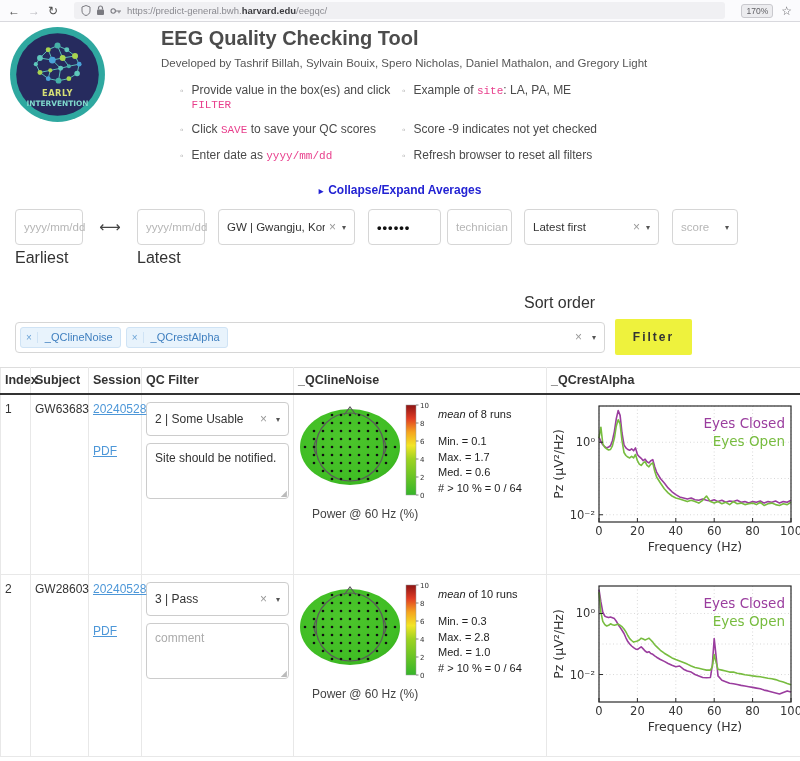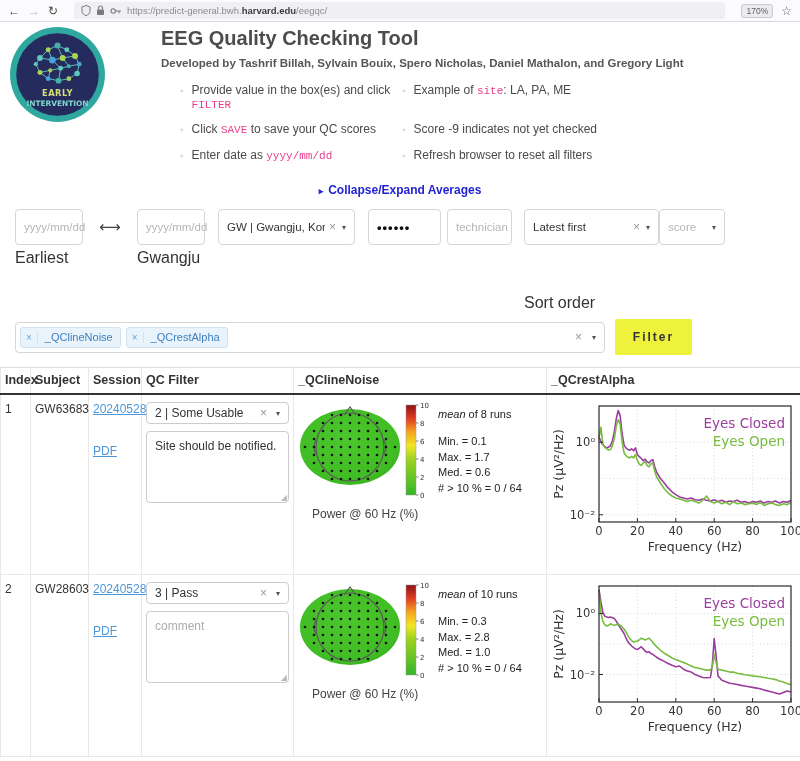--- a/index.html
+++ b/index.html
@@ -26,21 +26,21 @@
   .toggle { color:#2323d3; font-weight:bold; font-size:12px; cursor:pointer; }
   .toggle-intro { margin:15px 0 10px; }
   .toggle-averages { margin:20px 14px 12px;text-align:center; }
   .toggle .tri { font-size:9px; margin-right:5px; }
 
   
   .intro-row { display:flex; gap:55px; margin-top:4px; }
   .logo-svg { width:97px; height:97px; flex:0 0 auto; margin-left:1px; }
   .intro-main { padding-top:1px; }
   .page-title { font-size:20px; font-weight:600; color:#4c4c4c; margin-bottom:7px; }
-  .devs { font-size:11.5px; color:#565656; margin-bottom:14px;font-weight:bold; }
+  .devs { font-size:11.5px; color:#565656; margin-bottom:14px; }
   .link-row { display:flex; align-items:center; gap:7px; margin-bottom:15px; }
   .repo-link { font-size:12px; color:#3079c8; text-decoration:underline; }
   .doi-badge { display:flex; font-size:10.5px; border-radius:3px; overflow:hidden; }
   .doi-badge .doi-l { background:#4f4f4f; color:#fff; padding:2px 6px; }
   .doi-badge .doi-r { background:#2f7bbf; color:#fff; padding:2px 7px; }
   .bullets { display:grid; grid-template-columns:222px auto; row-gap:11px;
     margin-left:19px; font-size:12px; color:#4a4a4a; }
   .bullet { display:flex; gap:8px; }
   .bullet .dot { color:#9a9a9a; font-size:10px; line-height:15px; }
   .code { font-family:"Liberation Mono", monospace; color:#e83e8c; font-size:11px; }
@@ -77,26 +77,26 @@
   table.qc col.c-index{width:30px;} col.c-subject{width:58px;} col.c-session{width:53px;}
   col.c-score{width:152px;} col.c-noise{width:253px;} col.c-alpha{width:254px;}
   table.qc th { font-size:12.5px; font-weight:bold; color:#333; text-align:left;
     padding:5px 4px 6px; border-top:1px solid #ddd; border-bottom:2px solid #333;
     border-left:1px solid #e8e8e8; border-right:1px solid #e8e8e8; }
   table.qc td { vertical-align:top; padding:7px 4px; font-size:12px; color:#333;
     border:1px solid #e8e8e8; }
   tr.r1 td { height:172px; } tr.r2 td { height:182px; }
   .cell-link { display:block; color:#4d97d8; text-decoration:underline; font-size:12px; }
   .cell-link.first { margin-bottom:28px; }
-  .qc-select { border:1px solid #ccc; border-radius:4px; height:22px; display:flex;
+  .qc-select { border:1px solid #ccc; border-radius:4px; height:34px; display:flex;
     align-items:center; padding:0 8px; margin-bottom:7px; background:#fff; font-size:12px; }
   .qc-select .val { flex:1; }
   .qc-select .clear { color:#999; font-size:12px; margin-right:9px; }
   .qc-select .caret { color:#555; font-size:8px; }
-  .qc-comment { border:1px solid #ccc; border-radius:4px; height:72px; padding:7px 8px;
+  .qc-comment { border:1px solid #ccc; border-radius:4px; height:56px; padding:7px 8px;
     font-size:12px; color:#333; position:relative; background:#fff; }
   .qc-comment.placeholder { color:#ababab; }
   .qc-comment .rsz { position:absolute; right:1px; bottom:0; font-size:8px; color:#bbb; }
 
   .topo-wrap { display:flex; align-items:flex-start; }
   .topo { width:105px; height:95px; }
   .cbar { width:30px; height:96px; margin-left:2px; }
   .stats { font-size:11px; color:#222; line-height:1.4; padding-top:5px; margin-left:3px;
     white-space:nowrap; }
   .stats .runs { margin-bottom:12px; }
@@ -222,21 +222,21 @@
       <div class="fctl" style="width:68px;">
         <span class="ph">yyyy/mm/dd</span>
       </div>
       <div class="flabel">Earliest</div>
     </div>
     <div class="arrow-sep">⟷</div>
     <div class="fgroup">
       <div class="fctl" style="width:68px;">
         <span class="ph">yyyy/mm/dd</span>
       </div>
-      <div class="flabel">Gwangju</div>
+      <div class="flabel">Latest</div>
     </div>
     <div class="fgroup" style="margin-left:13px;">
       <div class="fctl" style="width:137px;">
         <span class="val">GW | Gwangju, Korea</span>
         <span class="clear">×</span>
         <span class="caret">▾</span>
       </div>
     </div>
     <div class="fgroup" style="margin-left:13px;">
       <div class="fctl" style="width:73px;">
@@ -249,21 +249,21 @@
       </div>
     </div>
     <div class="fgroup" style="margin-left:12px;gap:45px;">
       <div class="fctl" style="width:135px;">
         <span class="val">Latest first</span>
         <span class="clear">×</span>
         <span class="caret">▾</span>
       </div>
       <div class="flabel">Sort order</div>
     </div>
-    <div class="fgroup" style="">
+    <div class="fgroup" style="margin-left:13px;">
       <div class="fctl" style="width:66px;">
         <span class="val ph">score</span>
         <span class="caret">▾</span>
       </div>
     </div>
   </div>
 
   <div class="filters2">
     <div class="ms-box" style="margin-left:7px;">
       <span class="tag">

